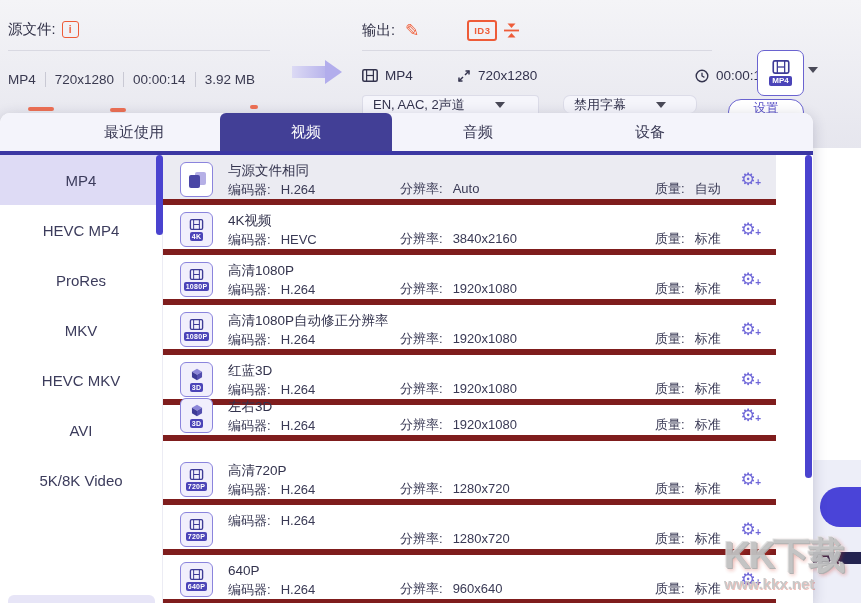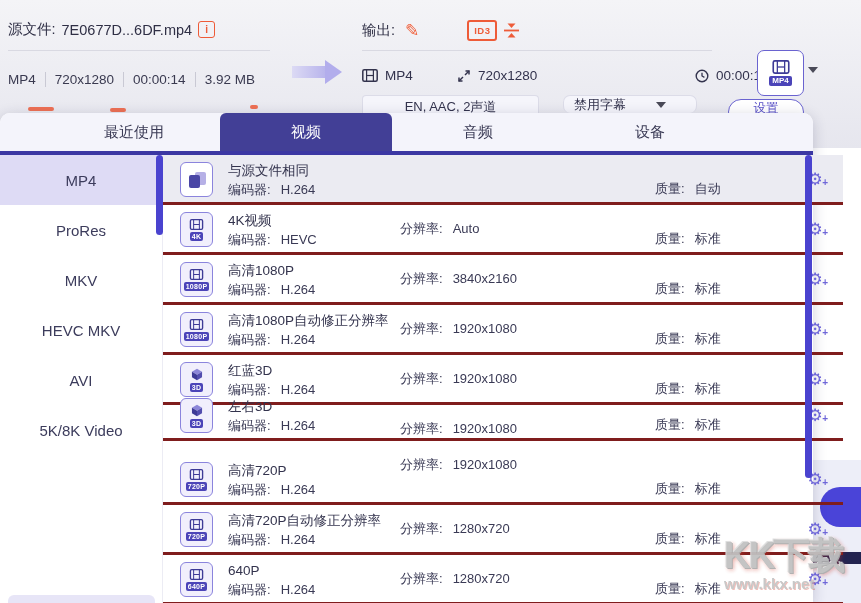--- a/index.html
+++ b/index.html
@@ -68,37 +68,37 @@
            border-right:1px solid #ececf4;box-sizing:border-box;}
   .side-item{height:50px;display:flex;align-items:center;justify-content:center;
              font-size:15px;color:#3c3c5c;}
   .side-item.selected{background:#dedbf5;}
   .search-btn{position:absolute;left:8px;top:440px;width:147px;height:34px;background:#e7e5f7;
               border-radius:6px;display:flex;align-items:center;justify-content:center;gap:8px;
               color:#4a43c8;font-size:14.5px;}
   .side-thumb{position:absolute;left:156px;top:42px;width:7px;height:80px;background:#4a43cf;border-radius:4px;}
   
   .list{position:absolute;left:163px;top:42px;width:650px;height:448px;}
-  .row{position:absolute;left:0;width:680px;height:50px;border-bottom:3px solid #7f1d1d;box-sizing:border-box;}
+  .row{position:absolute;left:0;width:613px;height:50px;border-bottom:6px solid #7f1d1d;box-sizing:border-box;}
   .row.selected{background:#ebebf2;}
   .ricon{position:absolute;left:17px;top:7px;width:33px;height:35px;background:#f1effc;
          border:1.6px solid #8b84dd;border-radius:6px;display:flex;flex-direction:column;
          align-items:center;justify-content:center;gap:2px;box-sizing:border-box;}
   .row.selected .ricon{background:#ffffff;}
   .ricon .badge{background:#4b44b8;color:#fff;font-size:7px;font-weight:bold;border-radius:2px;
          padding:1px 2px;line-height:1;letter-spacing:.3px;white-space:nowrap;}
   .same-squares{position:relative;width:20px;height:20px;margin:0 auto;}
   .sq-back{position:absolute;left:8px;top:2px;width:11px;height:13px;background:#b6b0e6;border-radius:2px;}
   .sq-front{position:absolute;left:2px;top:5px;width:11px;height:13px;background:#4a46a5;border-radius:2px;}
   .rtext{position:absolute;left:65px;top:6px;}
   .rtitle{font-size:13.5px;color:#33334d;line-height:19px;}
   .rline{font-size:13px;color:#3a3a55;line-height:19px;}
   .rlabel{margin-right:10px;}
   .rcol{position:absolute;top:25px;font-size:13px;color:#3a3a55;}
-  .rcol.res{left:237px;margin-top:40px;}
+  .rcol.res{left:237px;}
   .rcol.qual{left:492px;}
   .gear{position:absolute;right:18px;top:15px;width:20px;height:20px;color:#6e66d8;
         font-size:17px;line-height:20px;text-align:center;}
   .gear .plus{position:absolute;right:-3px;bottom:-3px;font-size:10px;font-weight:bold;}
   .list-thumb{position:absolute;left:805px;top:42px;width:7px;height:323px;background:#4a43cf;border-radius:4px;}
   
   .watermark{position:absolute;left:724px;top:531px;z-index:50;pointer-events:none;opacity:.95;}
   .wm-title{font-size:37px;font-weight:bold;letter-spacing:-2px;color:#c1c1c1;
             text-shadow:1px 1px 0 #adadad,-1px -1px 0 #dedede,2px 2px 4px rgba(205,60,45,.45);}
   .wm-url{margin-top:-6px;font-size:15px;font-weight:bold;color:#c6c6c6;
@@ -113,21 +113,20 @@
   <div class="bg-top"></div>
   <div class="bg-mid"></div>
   <div class="bg-bottom"></div>
   <div class="convert-btn-peek"></div>
   <div class="navy-bar-peek"></div>
 
   <div class="topbar">
 
     <div class="file-line src-line">
       <span>源文件:</span>
-      <span>7E0677D...6DF.mp4</span>
       <i class="info-icon">i</i>
     </div>
     <div class="hline src-hline"></div>
     <div class="meta">
       <span>MP4</span>
       <span>720x1280</span>
       <span>00:00:14</span>
       <span>3.92 MB</span>
     </div>
 
@@ -179,21 +178,21 @@
           <svg width="14" height="14" viewBox="0 0 14 14">
             <circle cx="7" cy="7" r="5.8" fill="none" stroke="#33334d" stroke-width="1.4"></circle>
             <path d="M7 3.8 V7 L9.4 8.4" fill="none" stroke="#33334d" stroke-width="1.3"></path>
           </svg>
         </span>
         <span>00:00:14</span>
       </span>
     </div>
 
     <div class="dropdown-strip">
-      <div class="mini-dd" style="width:155px;flex-direction:column;">
+      <div class="mini-dd" style="width:155px;">
         <span>EN, AAC, 2声道</span>
         <span class="caret"></span>
       </div>
       <div class="mini-dd" style="width:112px;border-radius:7px;">
         <span>禁用字幕</span>
         <span class="caret"></span>
       </div>
     </div>
 
     <div class="format-btn">
@@ -219,20 +218,21 @@
     <div class="tabs">
       <div class="tab">最近使用</div>
       <div class="tab active">视频</div>
       <div class="tab">音频</div>
       <div class="tab">设备</div>
     </div>
     <div class="tab-underline"></div>
 
     <div class="sidebar">
       <div class="side-item selected">MP4</div>
+      <div class="side-item">HEVC MP4</div>
       <div class="side-item">ProRes</div>
       <div class="side-item">MKV</div>
       <div class="side-item">HEVC MKV</div>
       <div class="side-item">AVI</div>
       <div class="side-item">5K/8K Video</div>
       <div class="search-btn">
 
         <span>搜索</span>
       </div>
     </div>
@@ -372,21 +372,20 @@
         <div class="ricon">
           <svg width="15" height="11" viewBox="0 0 16 13">
               <rect x="0.8" y="0.8" width="14.4" height="11.4" rx="1.5" fill="none" stroke="#3d3a96" stroke-width="1.6"></rect>
               <line x1="4.6" y1="1" x2="4.6" y2="12" stroke="#3d3a96" stroke-width="1.2"></line>
               <line x1="11.4" y1="1" x2="11.4" y2="12" stroke="#3d3a96" stroke-width="1.2"></line>
               <line x1="4.6" y1="6.5" x2="11.4" y2="6.5" stroke="#3d3a96" stroke-width="1.2"></line>
             </svg>
           <span class="badge">720P</span>
         </div>
         <div class="rtext">
-          <div class="rtitle">高清720P自动修正分辨率</div>
           <div class="rline"><span class="rlabel">编码器:</span><span>H.264</span></div>
         </div>
         <div class="rcol res"><span class="rlabel">分辨率:</span><span>1280x720</span></div>
         <div class="rcol qual"><span class="rlabel">质量:</span><span>标准</span></div>
         <div class="gear"><span>⚙</span><span class="plus">+</span></div>
       </div>
 
       <div class="row" style="top:400px;">
         <div class="ricon">
           <svg width="15" height="11" viewBox="0 0 16 13">

